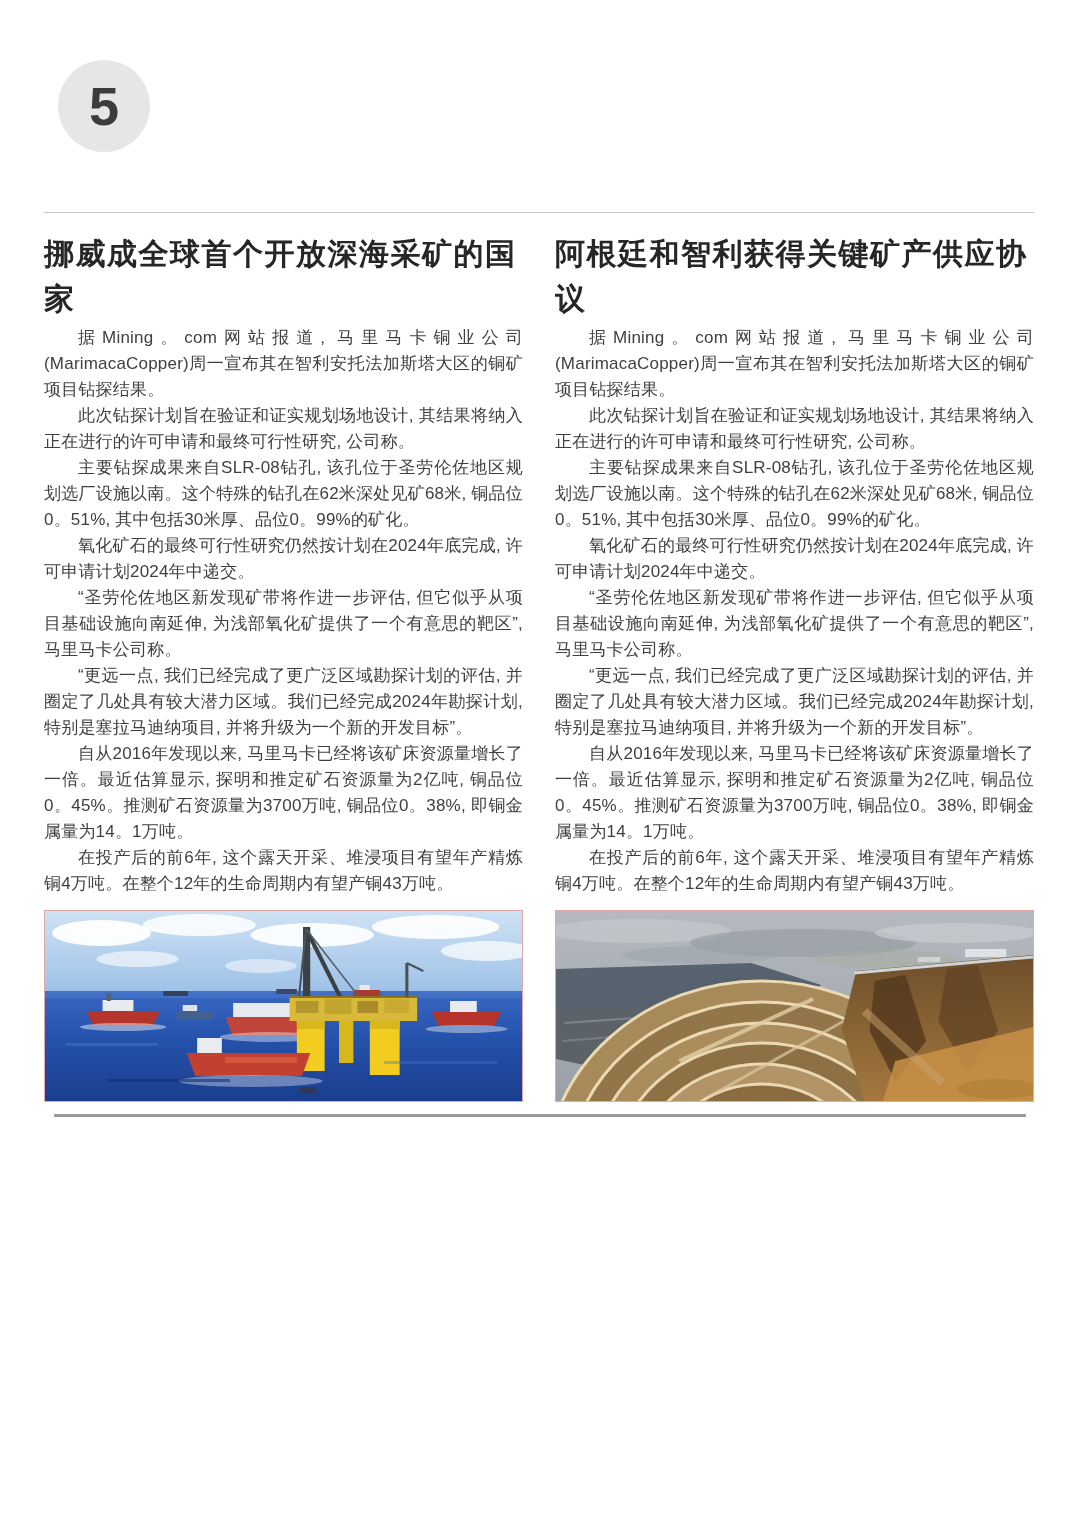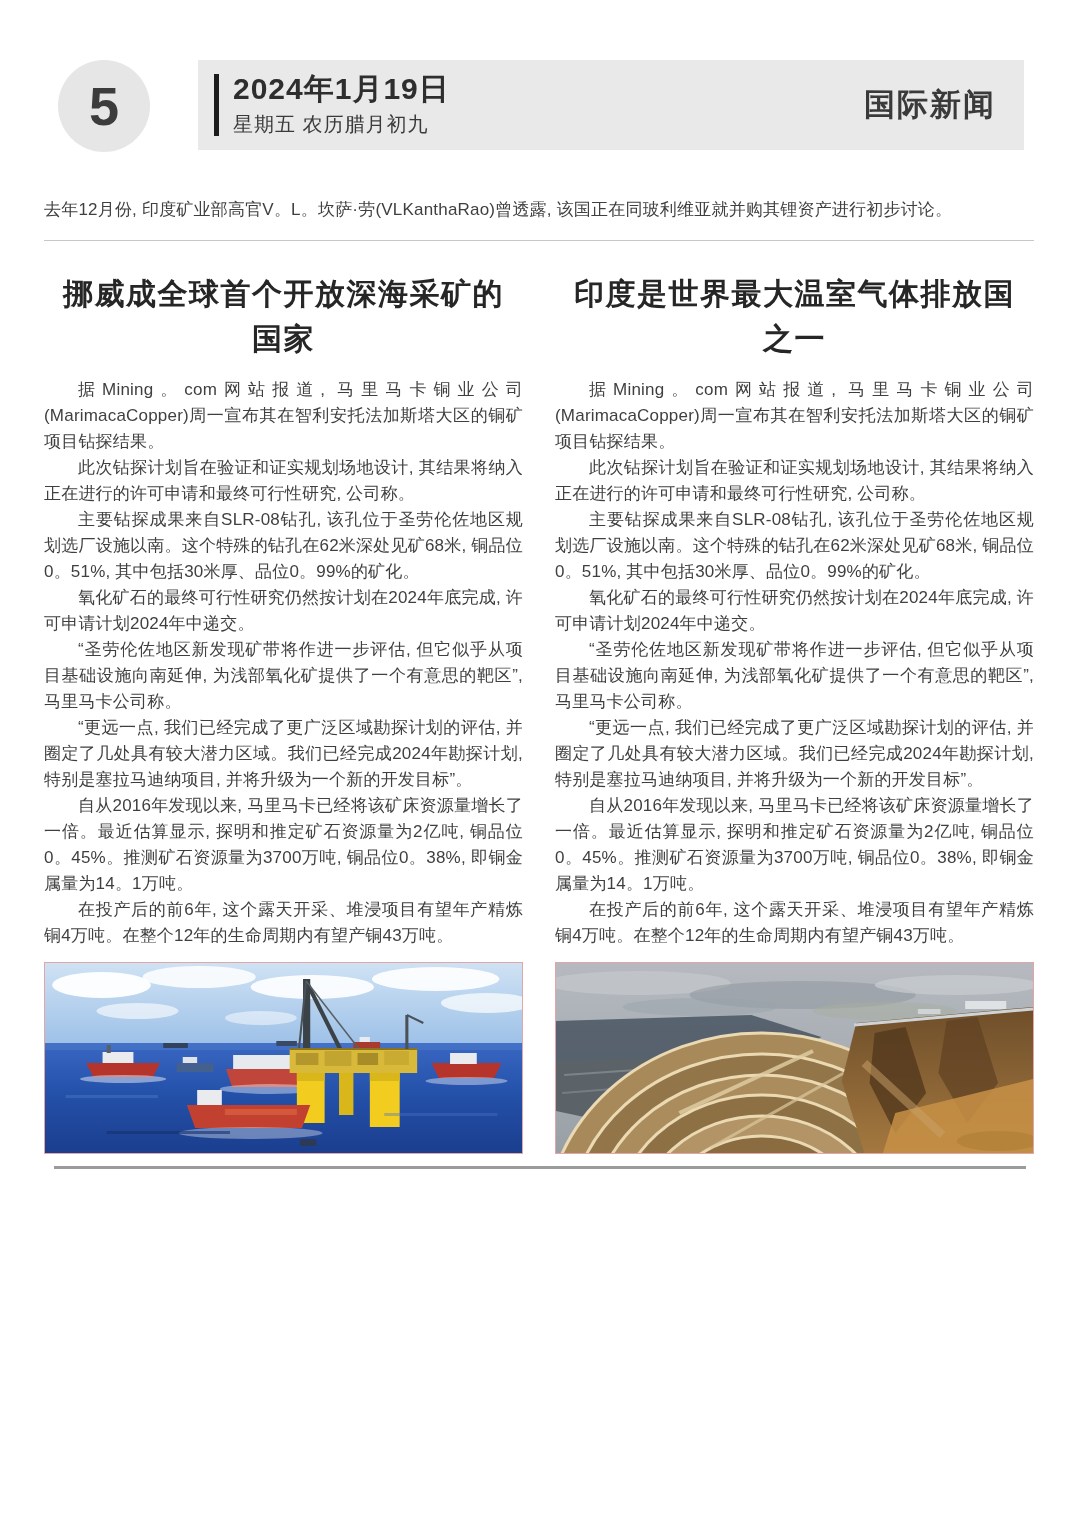--- a/index.html
+++ b/index.html
@@ -44,58 +44,47 @@
     text-align:justify;letter-spacing:0.2px;
   }
   .p-indent{text-indent:2em;}
   .p-flush{text-indent:0;}
 
   .rule{height:1px;background:#c7c7c7;margin:16px 0 18px 0;}
 
   
   .mining-cols{display:flex;gap:32px;}
   h2.story-title{
-    margin:12px;font-size:30px;font-weight:800;color:#262626;
-    letter-spacing:1.5px;line-height:45px;height:94px;overflow:hidden;text-align:center;
+    margin:0;font-size:30px;font-weight:800;color:#262626;
+    letter-spacing:1.5px;line-height:45px;height:94px;overflow:hidden;
   }
   .mining-cols .body-text p{line-height:26px;}
 
   figure.photo{
     margin:13px 0 0 0;border:1px solid #e2a6a6;
     height:190px;overflow:hidden;background:#dfe4ea;
   }
   figure.photo svg{display:block;width:100%;height:100%;}
 
   .bottom-rule{height:3px;background:#9b9b9b;margin:12px 8px 0 10px;}
 </style>
 </head>
 <body>
 
 <div class="page">
 
   <header class="masthead">
     <div class="pagenum-circle">
       <span>5</span>
     </div>
-    <div class="header-band">
-      <div class="date-block">
-        <div class="date-bar"></div>
-        <div>
-          <div class="date-main">2024年1月19日</div>
-          <div class="date-lunar">星期五 农历腊月初九</div>
-        </div>
-      </div>
-      <div class="section-title">国际新闻</div>
-    </div>
   </header>
 
   <article class="article1">
     <div class="two-col">
       <div class="col body-text">
-        <p class="p-flush">去年12月份, 印度矿业部高官V。L。坎萨·劳(VLKanthaRao)曾透露, 该国正在同玻利维亚就并购其锂资产进行初步讨论。</p>
       </div>
     </div>
   </article>
 
   <div class="rule"></div>
 
   <section class="mining-cols">
 
     <article class="col">
       <h2 class="story-title">挪威成全球首个开放深海采矿的国家</h2>
@@ -171,21 +160,21 @@
           <ellipse cx="200" cy="170" rx="70" ry="6" fill="#ffffff" opacity="0.35"></ellipse>
           <rect x="248" y="176" width="16" height="7" fill="#2c3a58"></rect>
           <rect x="20" y="132" width="90" height="3" fill="#4a74c4" opacity="0.5"></rect>
           <rect x="330" y="150" width="110" height="3" fill="#4a74c4" opacity="0.4"></rect>
           <rect x="60" y="168" width="120" height="3" fill="#16306e" opacity="0.6"></rect>
         </svg>
       </figure>
     </article>
 
     <article class="col">
-      <h2 class="story-title">印度是世界最大温室气体排放国之一</h2>
+      <h2 class="story-title">阿根廷和智利获得关键矿产供应协议</h2>
       <div class="body-text">
         <p class="p-indent">据Mining。com网站报道, 马里马卡铜业公司(MarimacaCopper)周一宣布其在智利安托法加斯塔大区的铜矿项目钻探结果。</p>
         <p class="p-indent">此次钻探计划旨在验证和证实规划场地设计, 其结果将纳入正在进行的许可申请和最终可行性研究, 公司称。</p>
         <p class="p-indent">主要钻探成果来自SLR-08钻孔, 该孔位于圣劳伦佐地区规划选厂设施以南。这个特殊的钻孔在62米深处见矿68米, 铜品位0。51%, 其中包括30米厚、品位0。99%的矿化。</p>
         <p class="p-indent">氧化矿石的最终可行性研究仍然按计划在2024年底完成, 许可申请计划2024年中递交。</p>
         <p class="p-indent">“圣劳伦佐地区新发现矿带将作进一步评估, 但它似乎从项目基础设施向南延伸, 为浅部氧化矿提供了一个有意思的靶区”, 马里马卡公司称。</p>
         <p class="p-indent">“更远一点, 我们已经完成了更广泛区域勘探计划的评估, 并圈定了几处具有较大潜力区域。我们已经完成2024年勘探计划, 特别是塞拉马迪纳项目, 并将升级为一个新的开发目标”。</p>
         <p class="p-indent">自从2016年发现以来, 马里马卡已经将该矿床资源量增长了一倍。最近估算显示, 探明和推定矿石资源量为2亿吨, 铜品位0。45%。推测矿石资源量为3700万吨, 铜品位0。38%, 即铜金属量为14。1万吨。</p>
         <p class="p-indent">在投产后的前6年, 这个露天开采、堆浸项目有望年产精炼铜4万吨。在整个12年的生命周期内有望产铜43万吨。</p>
       </div>

